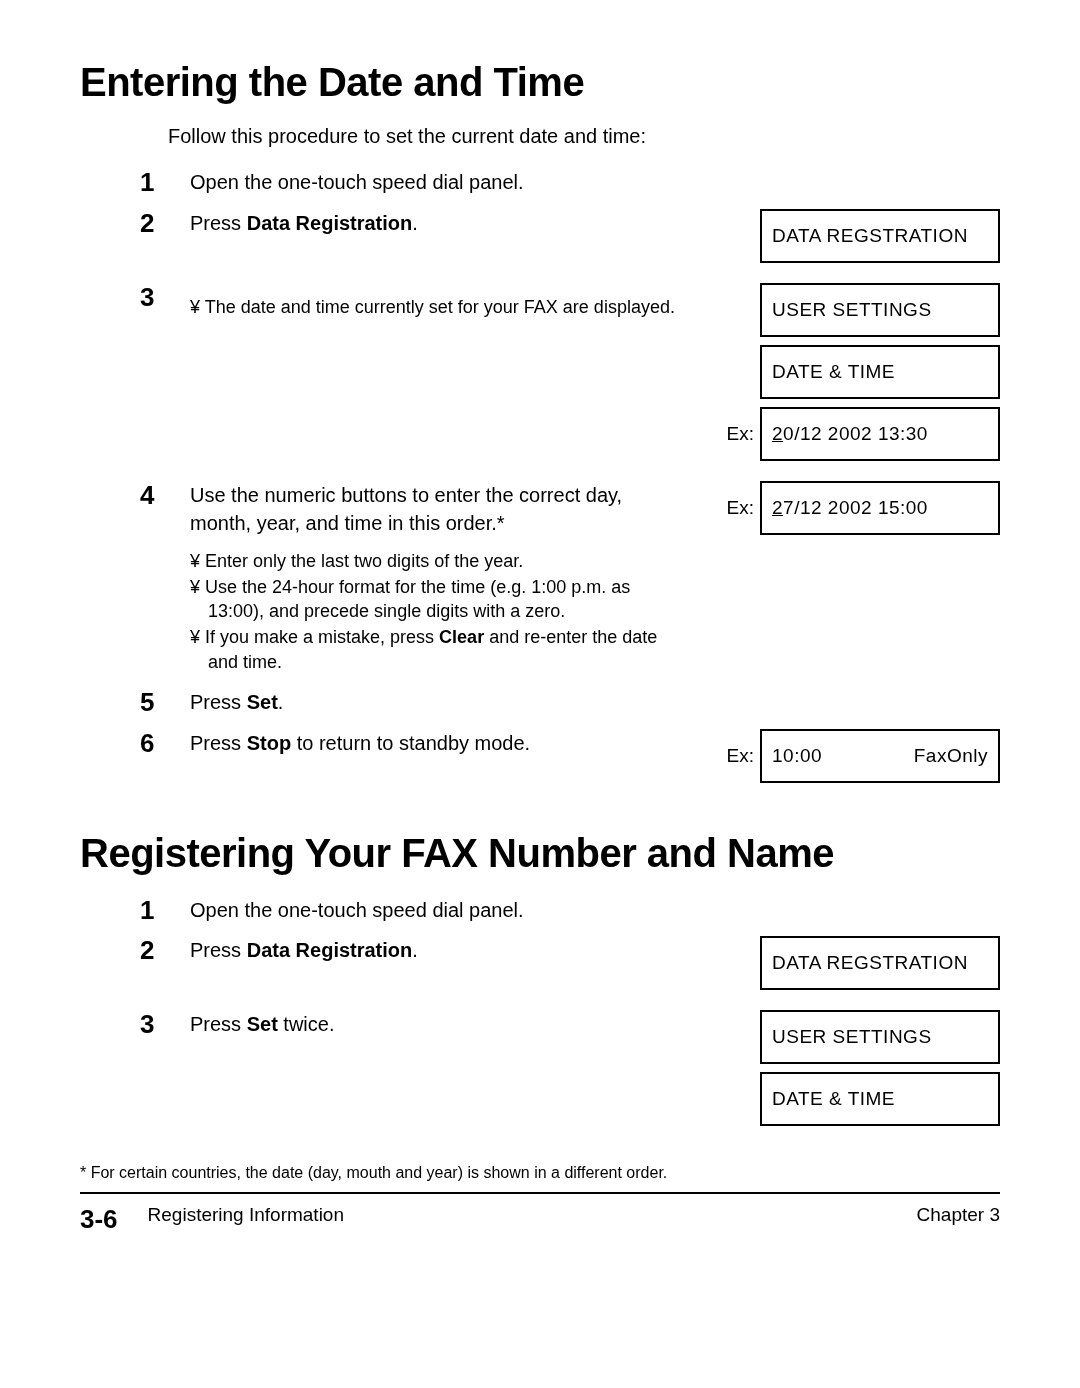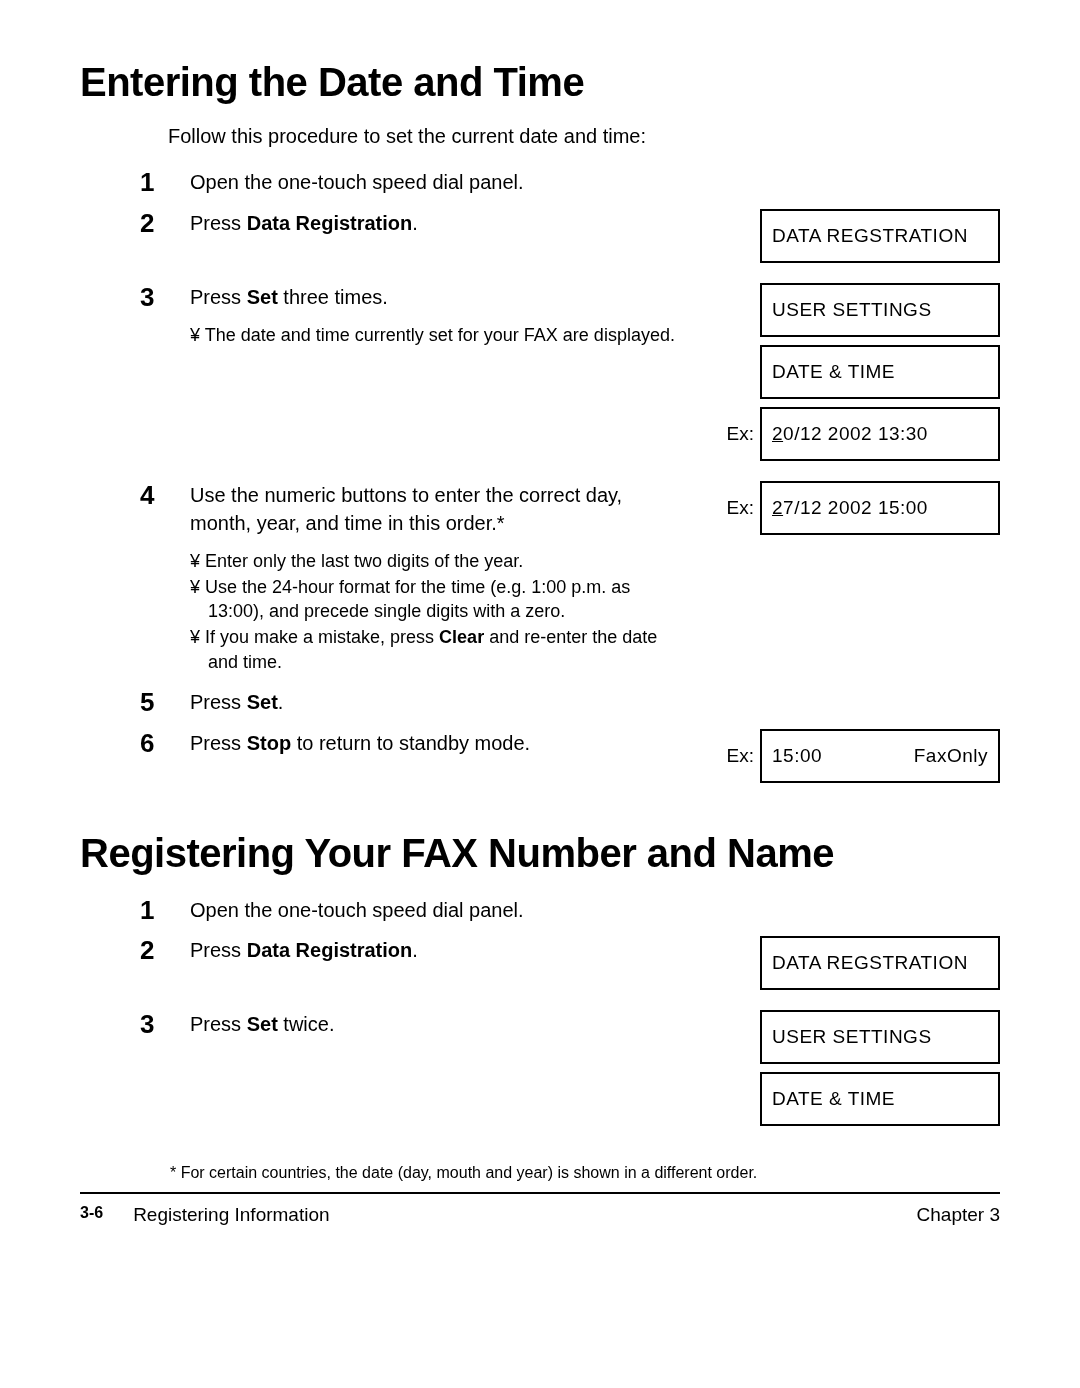--- a/index.html
+++ b/index.html
@@ -96,39 +96,38 @@
     .display-box.split {
       display: flex;
       justify-content: space-between;
     }
     .section2 {
       margin-top: 40px;
     }
     .footnote {
       font-size: 16px;
       margin-top: 30px;
-      margin-left: 90px;
     }
     .footer-line {
       border-top: 2px solid #000;
       margin-top: 10px;
     }
     .footer {
       display: flex;
       justify-content: space-between;
       font-size: 19px;
       padding-top: 10px;
     }
     .footer .left {
       display: flex;
       gap: 30px;
     }
     .footer .pagenum {
       font-weight: bold;
-      font-size: 16px;
+      font-size: 26px;
     }
   </style>
 </head>
 <body>
 
 <h1>Entering the Date and Time</h1>
 <p class="intro">Follow this procedure to set the current date and time:</p>
 
 <div class="step-container">
   <div class="step">
@@ -153,23 +152,20 @@
         <div class="display-box">DATA REGSTRATION</div>
       </div>
     </div>
   </div>
 </div>
 
 <div class="step-container">
   <div class="step">
     <div class="step-num">3</div>
     <div class="step-left">
-      <div class="step-text">
-        <span>Press </span><strong>Set</strong><span> three times.</span>
-      </div>
       <div class="sub-bullets">
         <div class="sub-bullet">The date and time currently set for your FAX are displayed.</div>
       </div>
     </div>
     <div class="step-right">
       <div class="display-row">
         <div class="display-box">USER SETTINGS</div>
       </div>
       <div class="display-row">
         <div class="display-box">DATE &amp; TIME</div>
@@ -220,21 +216,21 @@
     <div class="step-num">6</div>
     <div class="step-left">
       <div class="step-text">
         <span>Press </span><strong>Stop</strong><span> to return to standby mode.</span>
       </div>
     </div>
     <div class="step-right">
       <div class="display-row">
         <span class="ex-label">Ex:</span>
         <div class="display-box split">
-          <span>15:00</span>
+          <span>10:00</span>
           <span>FaxOnly</span>
         </div>
       </div>
     </div>
   </div>
 </div>
 
 <div class="section2">
   <h1>Registering Your FAX Number and Name</h1>
 

